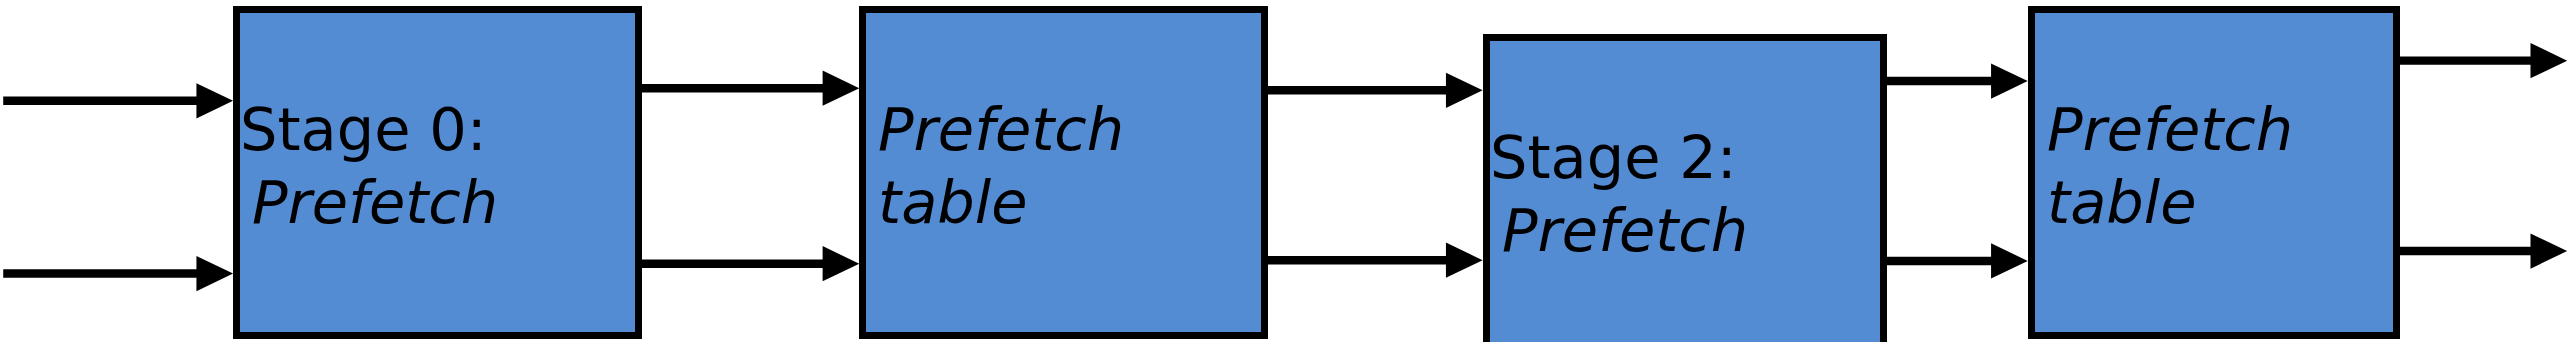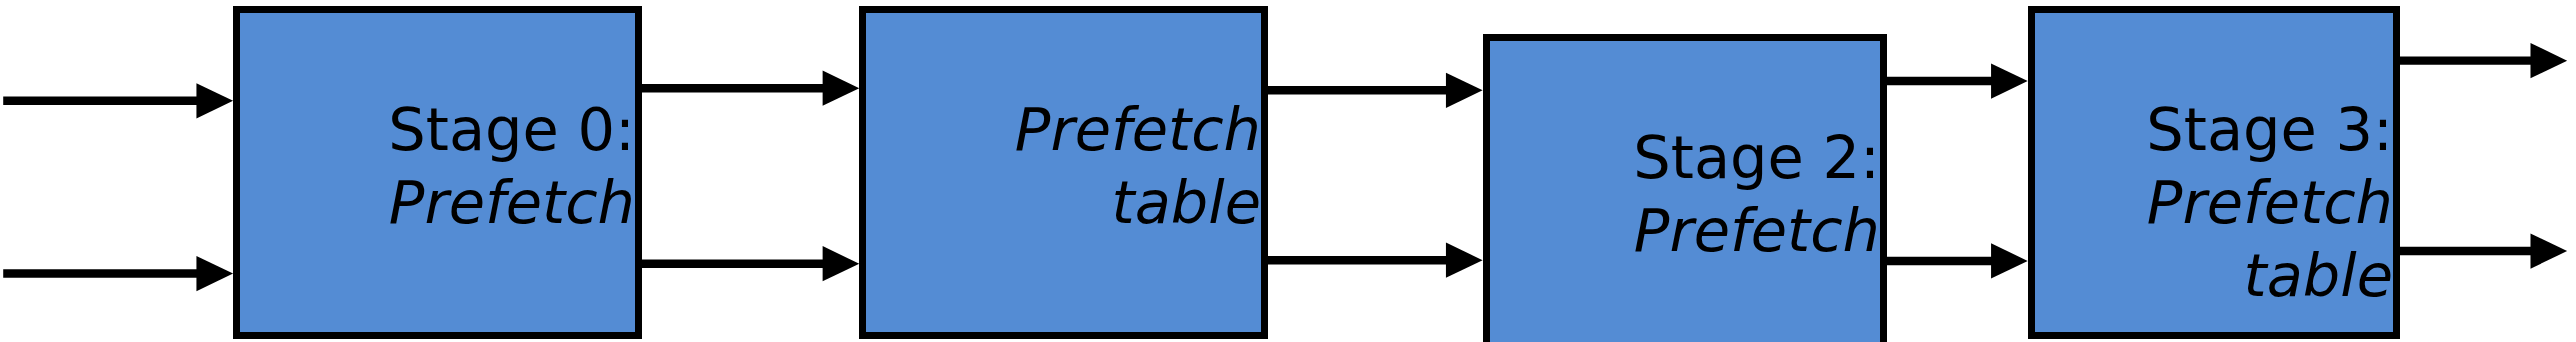--- a/index.html
+++ b/index.html
@@ -35,21 +35,21 @@
     background: var(--box-fill);
     border: 7px solid var(--box-border);
   }
   .stage-box-0 { left: 233px;  width: 409px; }
   .stage-box-1 { left: 859px; width: 409px; }
   .stage-box-2 { left: 1483px; width: 404px; margin-top: 28px; }
   .stage-box-3 { left: 2028px; width: 372px; }
   .stage-text {
     width: 100%;
     padding-top: 80px;
-    text-align: right;
+    text-align: left;
     font-size: 59px;
     line-height: 73px;
     white-space: nowrap;
   }
   .stage-title { font-style: normal; }
   .stage-subtitle { font-style: italic; padding-left: 12px; }
 </style>
 </head>
 <body>
 
@@ -114,20 +114,19 @@
 
   <div class="stage-box stage-box-2">
     <div class="stage-text">
       <div class="stage-title">Stage 2:</div>
       <div class="stage-subtitle">Prefetch</div>
     </div>
   </div>
 
   <div class="stage-box stage-box-3">
     <div class="stage-text">
-      <div class="stage-title">Stage 3:</div>
       <div class="stage-subtitle">Prefetch</div>
       <div class="stage-subtitle">table</div>
     </div>
   </div>
 
 </div>
 
 
 </body></html>

